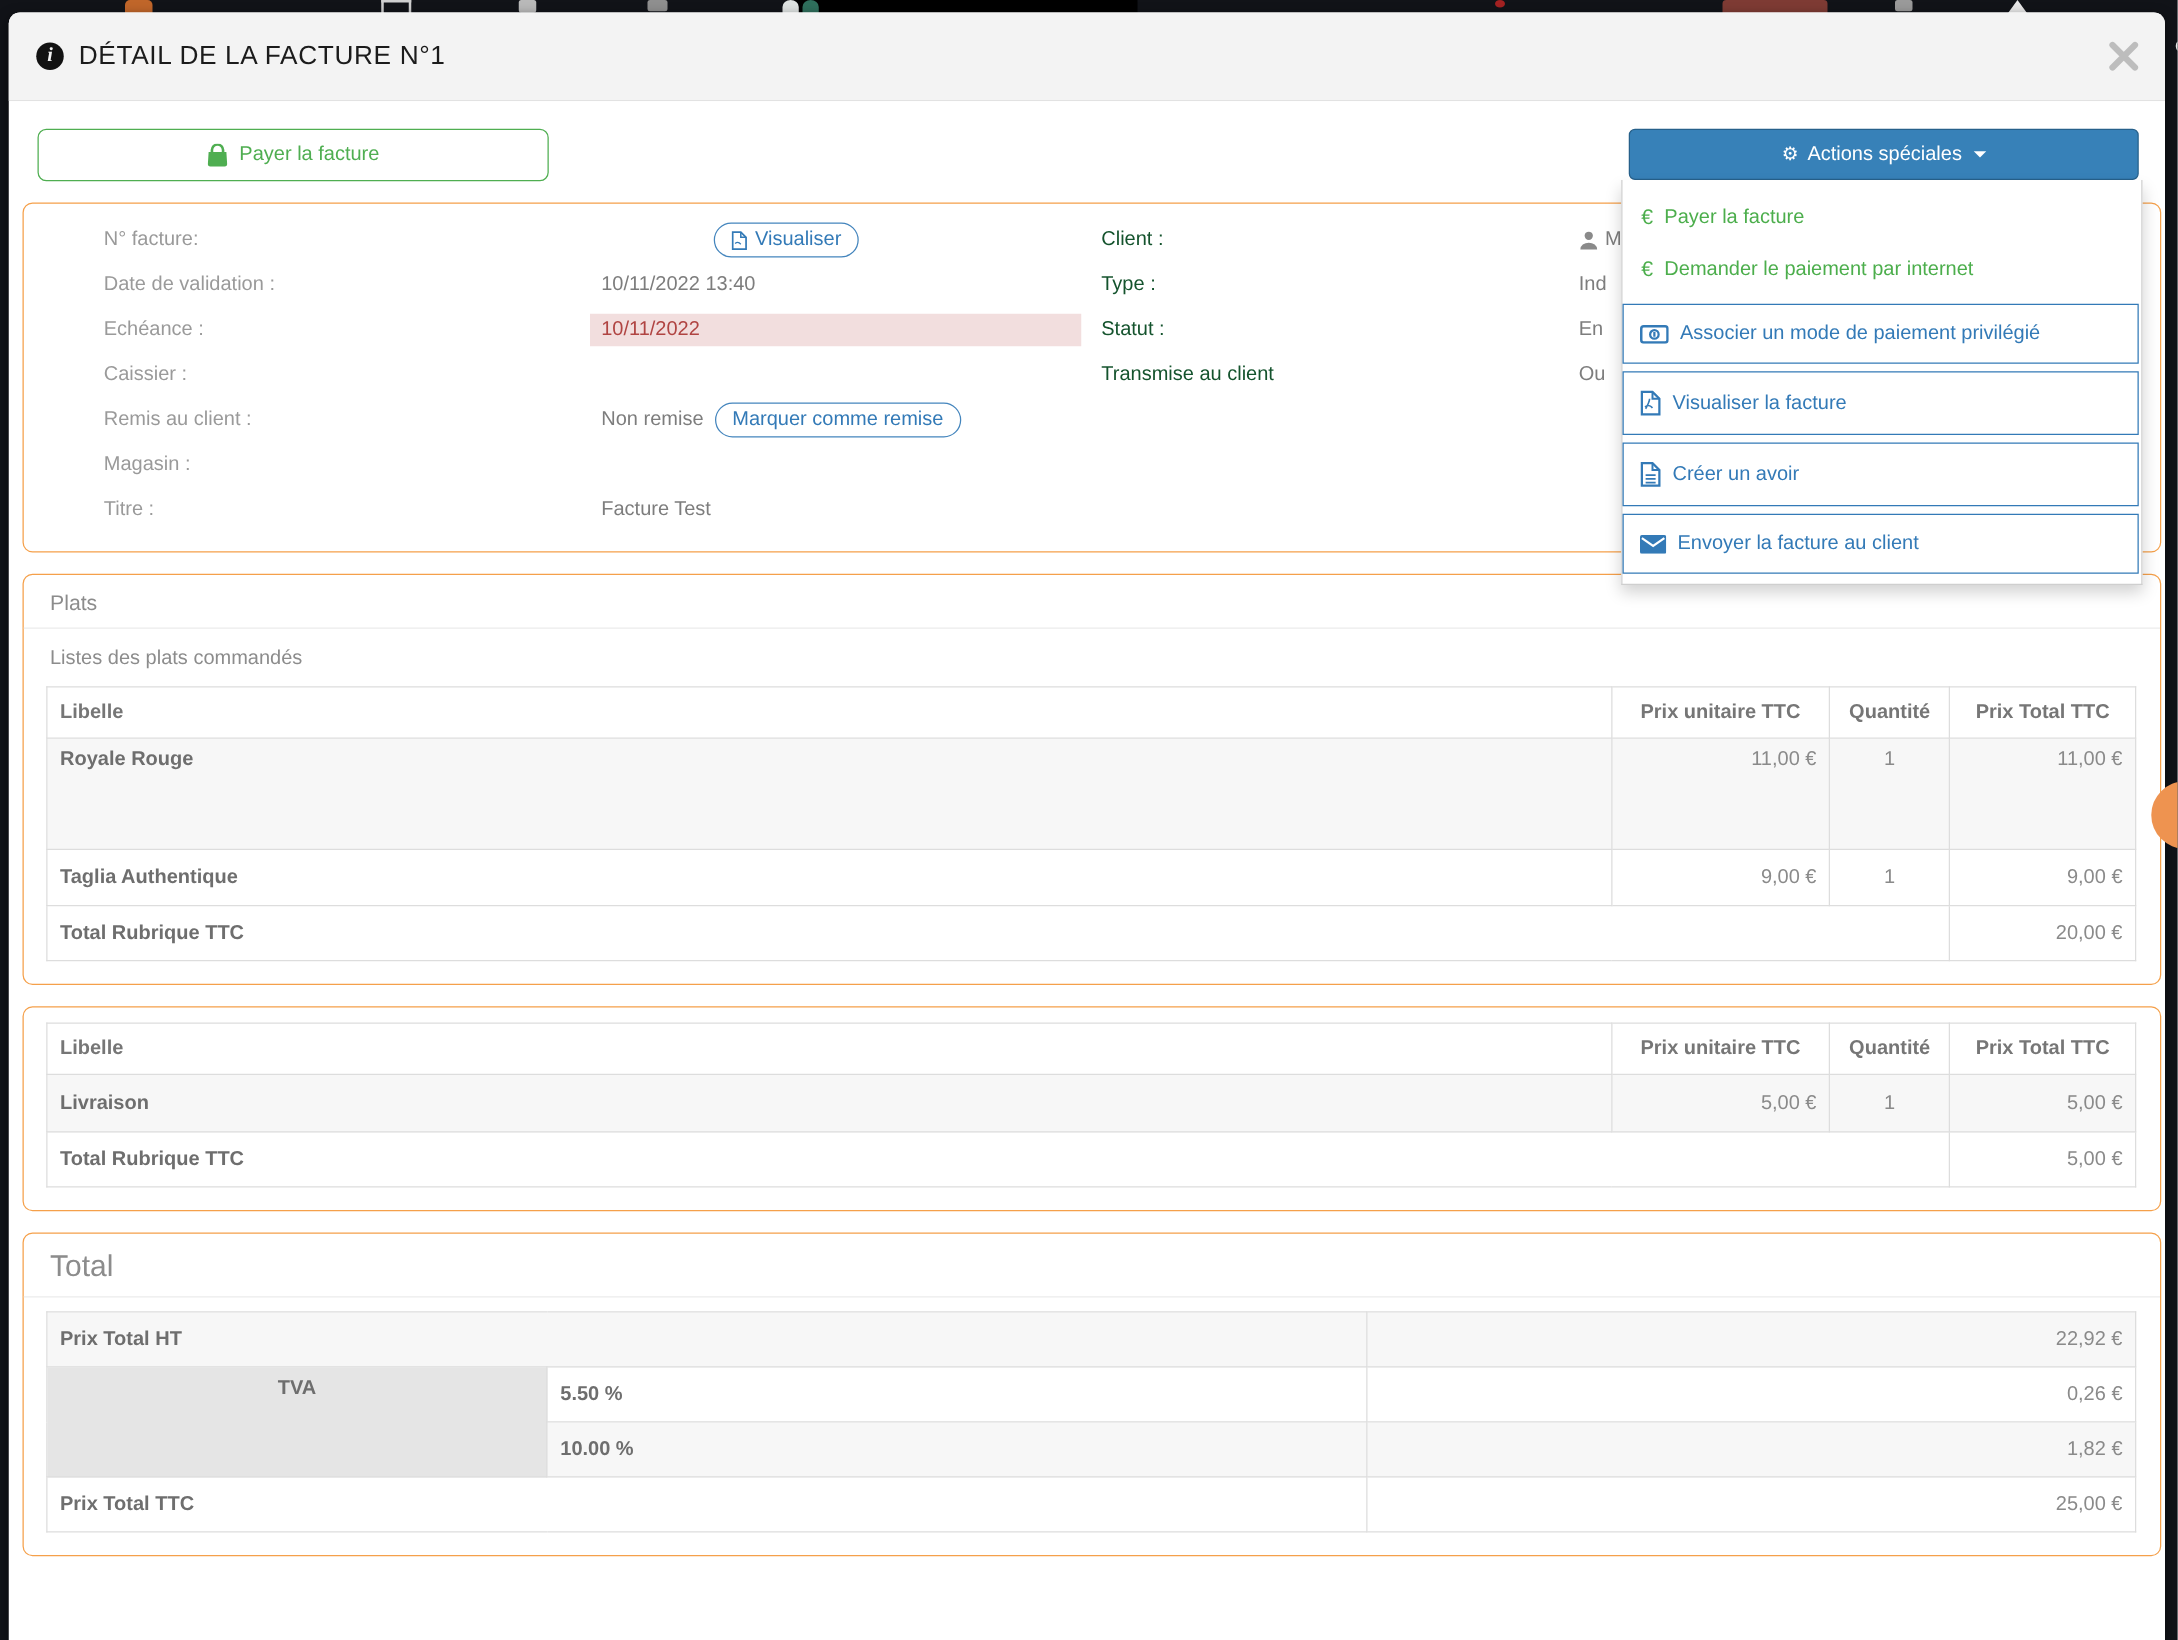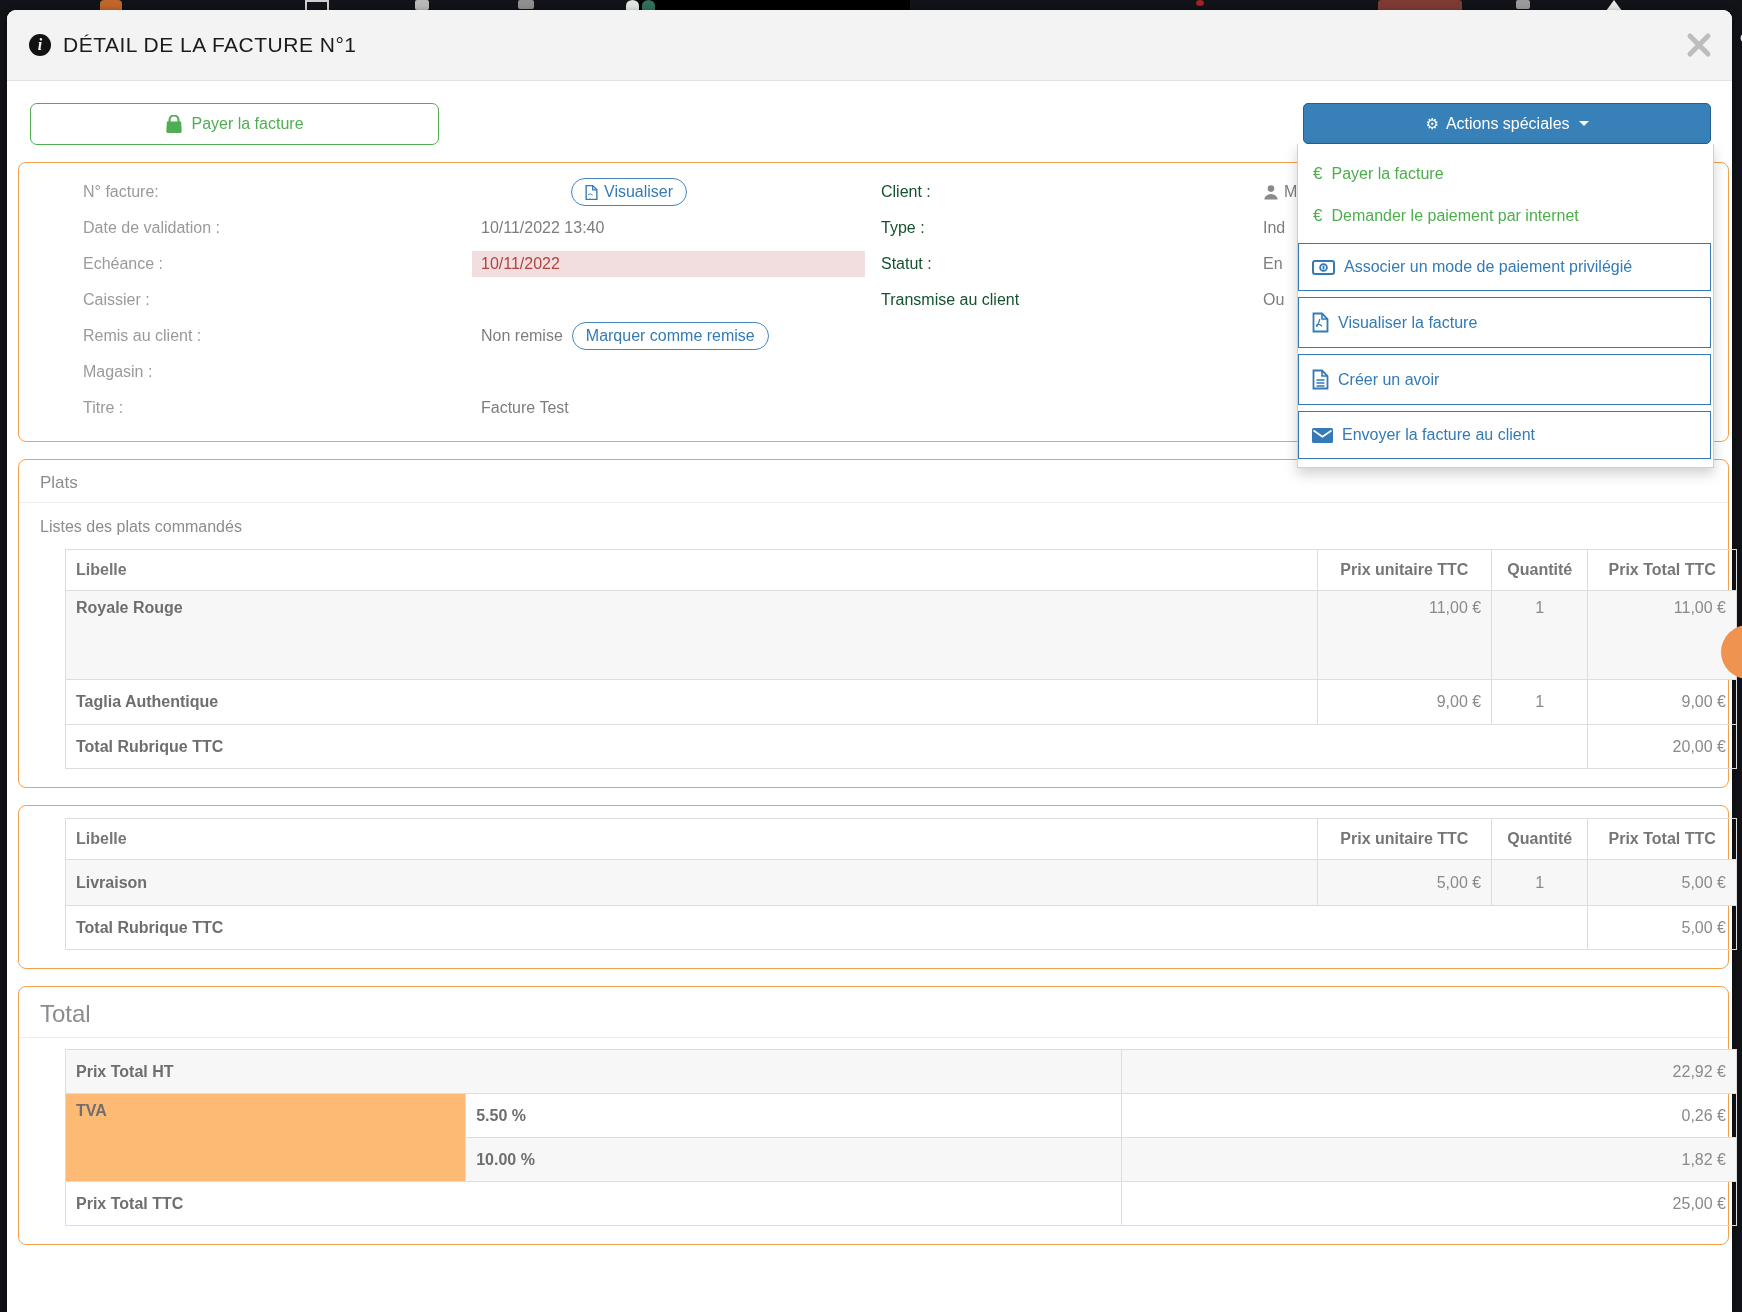--- a/index.html
+++ b/index.html
@@ -87,21 +87,21 @@
   }
   .btn-pill{
     display:inline-flex;align-items:center;gap:6px;border:1px solid #4485bd;border-radius:17px;
     color:#337ab7;background:#fff;font-size:16px;padding:4px 13px;cursor:pointer;white-space:nowrap;
   }
   .btn-visualiser{margin-left:90px;}
   .ml8{margin-left:9px;}
   .partial{overflow:hidden;white-space:nowrap;}
   
   .tbl-wrap{padding:12px 19px 18px 18px;}
-  table.data{width:100%;border-collapse:collapse;font-size:16px;color:#8a8a8a;table-layout:fixed;margin-left:28px;}
+  table.data{width:100%;border-collapse:collapse;font-size:16px;color:#8a8a8a;table-layout:fixed;}
   .data th,.data td{border:1px solid #ddd;padding:8px 10px;box-sizing:border-box;}
   .data th{color:#767676;text-align:center;font-weight:700;height:41px;}
   .data th.left{text-align:left;}
   .num{text-align:right;}
   .ctr{text-align:center;}
   .b{font-weight:700;color:#6e6e6e;}
   .stripe{background:#f7f7f7;}
   .rowtall td{height:89px;vertical-align:top;}
   .row45 td{height:45px;}
   .row44 td{height:44px;}
@@ -374,21 +374,21 @@
               <col style="width:23.95%">
               <col style="width:39.25%">
               <col style="width:36.8%">
             </colgroup>
           <tbody>
             <tr class="stripe row44">
               <td class="b" colspan="2">Prix Total HT</td>
               <td class="num">22,92 €</td>
             </tr>
             <tr class="row44">
-              <td class="b" rowspan="2" style="background:#fdba74;vertical-align:top;">TVA</td>
+              <td class="b" rowspan="2" style="background:#e5e5e5;vertical-align:top;text-align:center;">TVA</td>
               <td class="b">5.50 %</td>
               <td class="num">0,26 €</td>
             </tr>
             <tr class="row44">
               <td class="b stripe">10.00 %</td>
               <td class="num stripe">1,82 €</td>
             </tr>
             <tr class="row44">
               <td class="b" colspan="2">Prix Total TTC</td>
               <td class="num">25,00 €</td>

